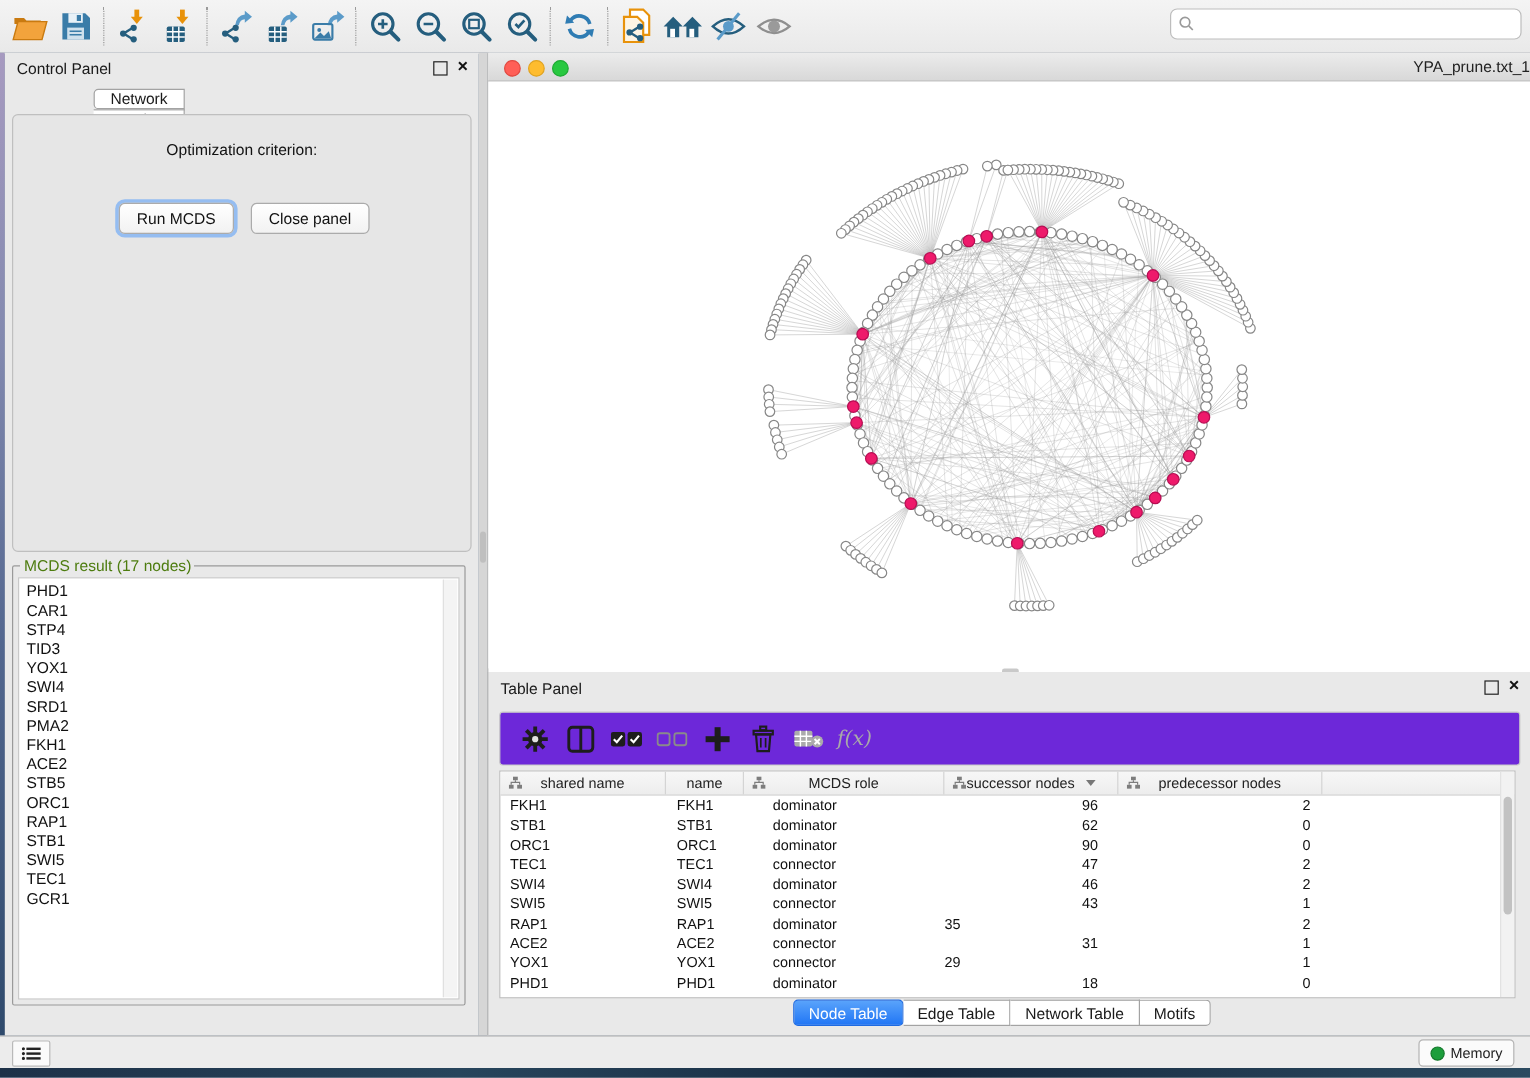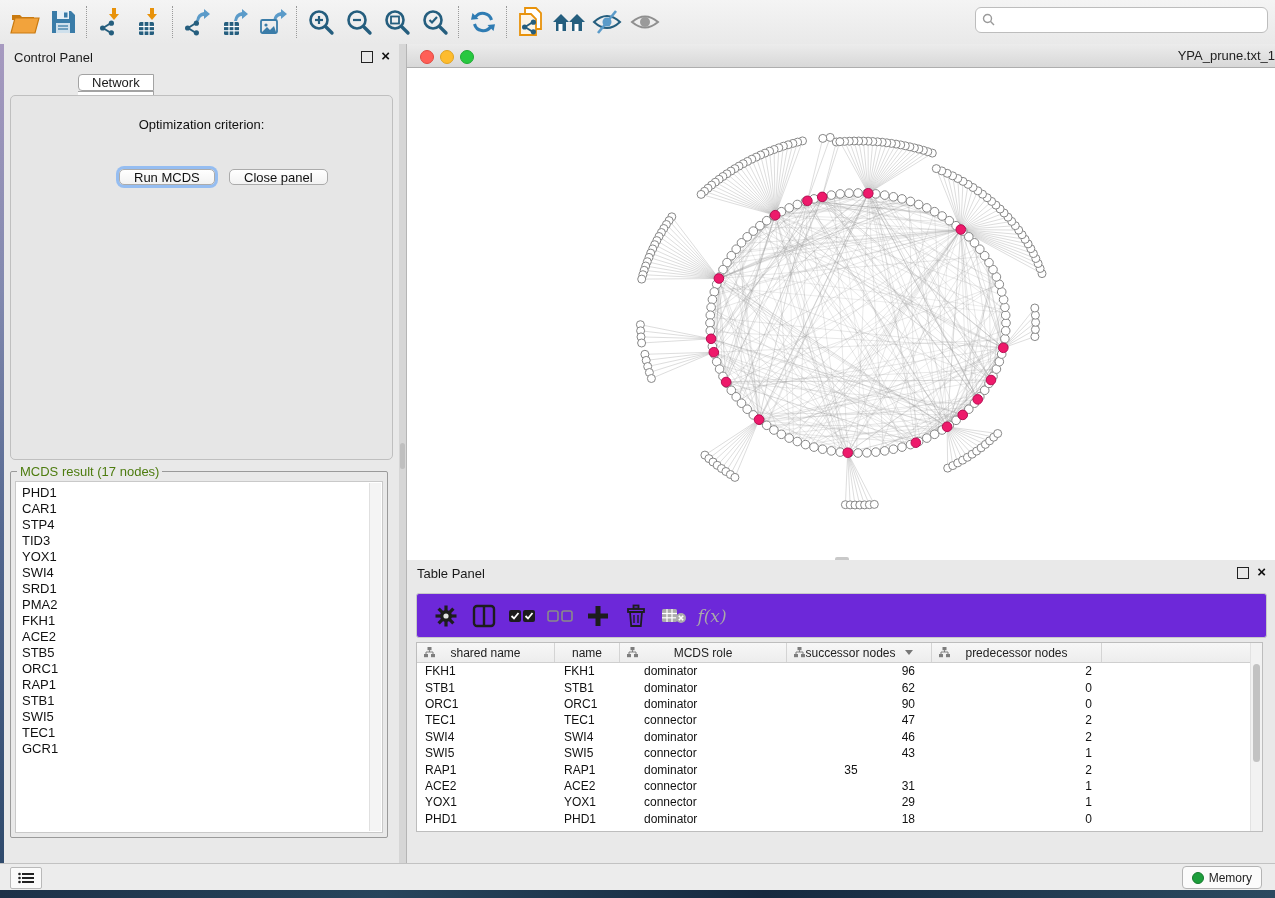--- a/index.html
+++ b/index.html
@@ -39,21 +39,21 @@
     border:1px solid #bfbfbf;border-radius:5px;}
   #opt-label{position:absolute;left:0;top:21px;width:100%;text-align:center;font-size:13px;color:#111;}
   .dropdown{position:absolute;left:39px;top:40px;width:313px;height:23px;background:#fff;border:1px solid #b3b3b3;
     border-radius:4px;display:flex;align-items:center;box-sizing:border-box;cursor:default;}
   .dropdown .dd-text{flex:1;padding-left:8px;font-size:13px;color:#111;white-space:nowrap;}
   .dd-stepper{width:19px;height:21px;border-radius:0 3px 3px 0;background:linear-gradient(#6db1fb,#2d7ff2);
     display:flex;flex-direction:column;align-items:center;justify-content:center;gap:2px;}
   .dd-stepper i{display:block;width:0;height:0;border-left:3.5px solid transparent;border-right:3.5px solid transparent;}
   .dd-up{border-bottom:4px solid #fff;} .dd-down{border-top:4px solid #fff;}
   .mac-btn{font-family:"Liberation Sans",sans-serif;font-size:13px;color:#111;background:linear-gradient(#ffffff,#f2f2f2);
-    border:1px solid #ababab;border-radius:5px;height:16px;padding:0 14px;cursor:default;margin-left:20px;}
+    border:1px solid #ababab;border-radius:5px;height:26px;padding:0 14px;cursor:default;}
   #run-btn{position:absolute;left:88px;top:73px;box-shadow:0 0 0 3px rgba(106,167,247,.65);}
   #closepanel-btn{position:absolute;left:198px;top:73px;}
   #mcds-fieldset{position:absolute;left:6px;top:420px;width:376px;height:372px;margin:0;padding:0;
     border:1px solid #9a9a9a;border-radius:2px;background:transparent;}
   #mcds-fieldset legend{font-size:13px;color:#4d7c0f;margin-left:6px;padding:0 3px;}
   #mcds-list{position:absolute;left:4px;top:2px;right:4px;bottom:4px;background:#fff;border:1px solid #c9c9c9;
     overflow:hidden;font-size:13px;color:#111;}
   #mcds-list .list-inner{position:absolute;left:6px;top:3px;right:16px;}
   #mcds-list .list-item{height:16px;line-height:16px;}
   #mcds-scroll{position:absolute;right:1px;top:1px;bottom:1px;width:11px;background:#f4f4f4;border-left:1px solid #e0e0e0;}
@@ -1224,49 +1224,55 @@
           <div class="td" style="width: 138px; padding-left: 8px;">SWI5</div>
           <div class="td" style="width: 65px; padding-left: 9px;">SWI5</div>
           <div class="td" style="width: 167px; padding-left: 24px;">connector</div>
           <div class="td" style="width: 145px; text-align: right; padding-right: 17px;">43</div>
           <div class="td" style="width: 170px; text-align: right; padding-right: 10px;">1</div>
         </div>
         <div class="trow">
           <div class="td" style="width: 138px; padding-left: 8px;">RAP1</div>
           <div class="td" style="width: 65px; padding-left: 9px;">RAP1</div>
           <div class="td" style="width: 167px; padding-left: 24px;">dominator</div>
-          <div class="td" style="width: 145px; text-align: center; padding-right: 17px;">35</div>
+          <div class="td" style="width: 145px; text-align: left; padding-right: 17px;">35</div>
           <div class="td" style="width: 170px; text-align: right; padding-right: 10px;">2</div>
         </div>
         <div class="trow">
           <div class="td" style="width: 138px; padding-left: 8px;">ACE2</div>
           <div class="td" style="width: 65px; padding-left: 9px;">ACE2</div>
           <div class="td" style="width: 167px; padding-left: 24px;">connector</div>
           <div class="td" style="width: 145px; text-align: right; padding-right: 17px;">31</div>
           <div class="td" style="width: 170px; text-align: right; padding-right: 10px;">1</div>
         </div>
         <div class="trow">
           <div class="td" style="width: 138px; padding-left: 8px;">YOX1</div>
           <div class="td" style="width: 65px; padding-left: 9px;">YOX1</div>
           <div class="td" style="width: 167px; padding-left: 24px;">connector</div>
-          <div class="td" style="width: 145px; text-align: right; padding-right: 17px;">29</div>
+          <div class="td" style="width: 145px; text-align: left; padding-right: 17px;">29</div>
           <div class="td" style="width: 170px; text-align: right; padding-right: 10px;">1</div>
         </div>
         <div class="trow">
           <div class="td" style="width: 138px; padding-left: 8px;">PHD1</div>
           <div class="td" style="width: 65px; padding-left: 9px;">PHD1</div>
           <div class="td" style="width: 167px; padding-left: 24px;">dominator</div>
           <div class="td" style="width: 145px; text-align: right; padding-right: 17px;">18</div>
           <div class="td" style="width: 170px; text-align: right; padding-right: 10px;">0</div>
         </div>
       </div>
     <div id="tbl-scroll">
         <div id="tbl-thumb"></div>
       </div>
   </div>
+  <div id="tp-tabs">
+      <div class="seg active" style="padding: 0px 12px;">Node Table</div>
+      <div class="seg" style="padding: 0px 12px;">Edge Table</div>
+      <div class="seg" style="padding: 0px 12px;">Network Table</div>
+      <div class="seg" style="padding: 0px 12px;">Motifs</div>
+    </div>
 </div>
 
 <div id="status-bar">
   <div id="burger-btn">
     <svg width="16" height="12" viewBox="0 0 16 12">
       <circle cx="1.5" cy="2" r="1.3" fill="#222"></circle>
         <rect x="4" y="1" width="12" height="2" fill="#222"></rect>
       <circle cx="1.5" cy="6" r="1.3" fill="#222"></circle>
         <rect x="4" y="5" width="12" height="2" fill="#222"></rect>
       <circle cx="1.5" cy="10" r="1.3" fill="#222"></circle>

